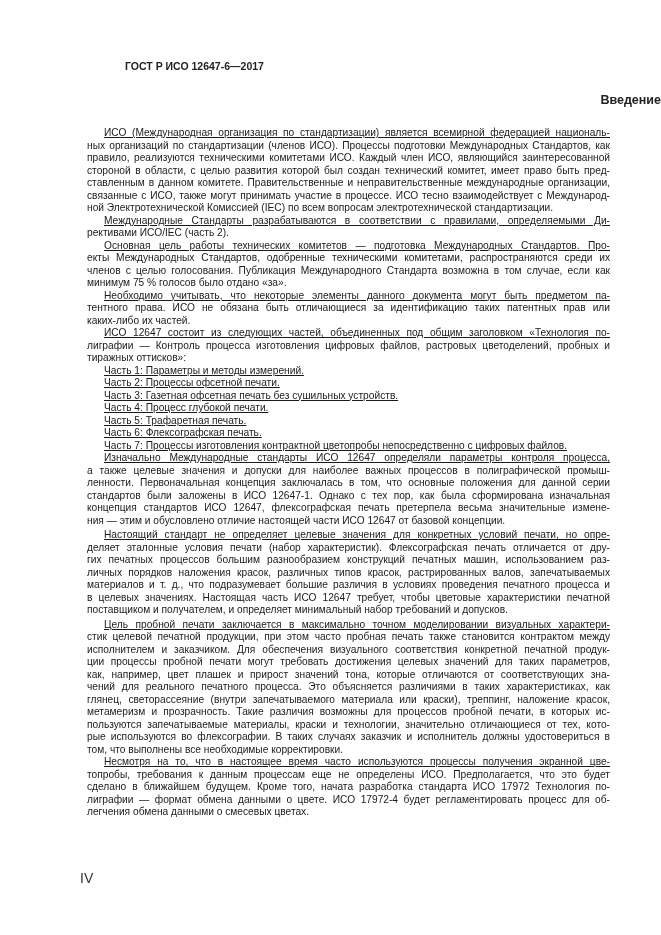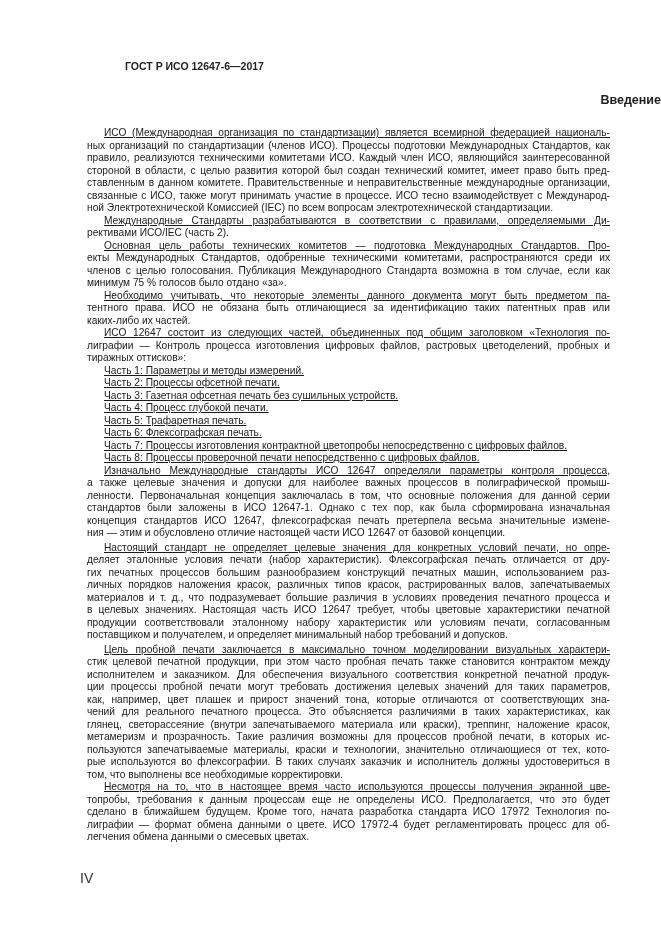--- a/index.html
+++ b/index.html
@@ -53,38 +53,36 @@
     <span class="line last">тиражных оттисков»:</span>
   </div>
   <div class="para">
     <span class="line indent last">Часть 1: Параметры и методы измерений.</span>
     <span class="line indent last">Часть 2: Процессы офсетной печати.</span>
     <span class="line indent last">Часть 3: Газетная офсетная печать без сушильных устройств.</span>
     <span class="line indent last">Часть 4: Процесс глубокой печати.</span>
     <span class="line indent last">Часть 5: Трафаретная печать.</span>
     <span class="line indent last">Часть 6: Флексографская печать.</span>
     <span class="line indent last">Часть 7: Процессы изготовления контрактной цветопробы непосредственно с цифровых файлов.</span>
-    <span class="line indent last">Часть 8: Процессы проверочной печати непосредственно с цифровых файлов.</span>
   </div>
   <div class="para">
     <span class="line indent">Изначально Международные стандарты ИСО 12647 определяли параметры контроля процесса,</span>
     <span class="line">а также целевые значения и допуски для наиболее важных процессов в полиграфической промыш-</span>
     <span class="line">ленности. Первоначальная концепция заключалась в том, что основные положения для данной серии</span>
     <span class="line">стандартов были заложены в ИСО 12647-1. Однако с тех пор, как была сформирована изначальная</span>
     <span class="line">концепция стандартов ИСО 12647, флексографская печать претерпела весьма значительные измене-</span>
     <span class="line last">ния — этим и обусловлено отличие настоящей части ИСО 12647 от базовой концепции.</span>
   </div>
   <div class="para gap">
     <span class="line indent">Настоящий стандарт не определяет целевые значения для конкретных условий печати, но опре-</span>
     <span class="line">деляет эталонные условия печати (набор характеристик). Флексографская печать отличается от дру-</span>
     <span class="line">гих печатных процессов большим разнообразием конструкций печатных машин, использованием раз-</span>
     <span class="line">личных порядков наложения красок, различных типов красок, растрированных валов, запечатываемых</span>
     <span class="line">материалов и т. д., что подразумевает большие различия в условиях проведения печатного процесса и</span>
     <span class="line">в целевых значениях. Настоящая часть ИСО 12647 требует, чтобы цветовые характеристики печатной</span>
-    <span class="line">продукции соответствовали эталонному набору характеристик или условиям печати, согласованным</span>
     <span class="line last">поставщиком и получателем, и определяет минимальный набор требований и допусков.</span>
   </div>
   <div class="para gap">
     <span class="line indent">Цель пробной печати заключается в максимально точном моделировании визуальных характери-</span>
     <span class="line">стик целевой печатной продукции, при этом часто пробная печать также становится контрактом между</span>
     <span class="line">исполнителем и заказчиком. Для обеспечения визуального соответствия конкретной печатной продук-</span>
     <span class="line">ции процессы пробной печати могут требовать достижения целевых значений для таких параметров,</span>
     <span class="line">как, например, цвет плашек и прирост значений тона, которые отличаются от соответствующих зна-</span>
     <span class="line">чений для реального печатного процесса. Это объясняется различиями в таких характеристиках, как</span>
     <span class="line">глянец, светорассеяние (внутри запечатываемого материала или краски), треппинг, наложение красок,</span>

